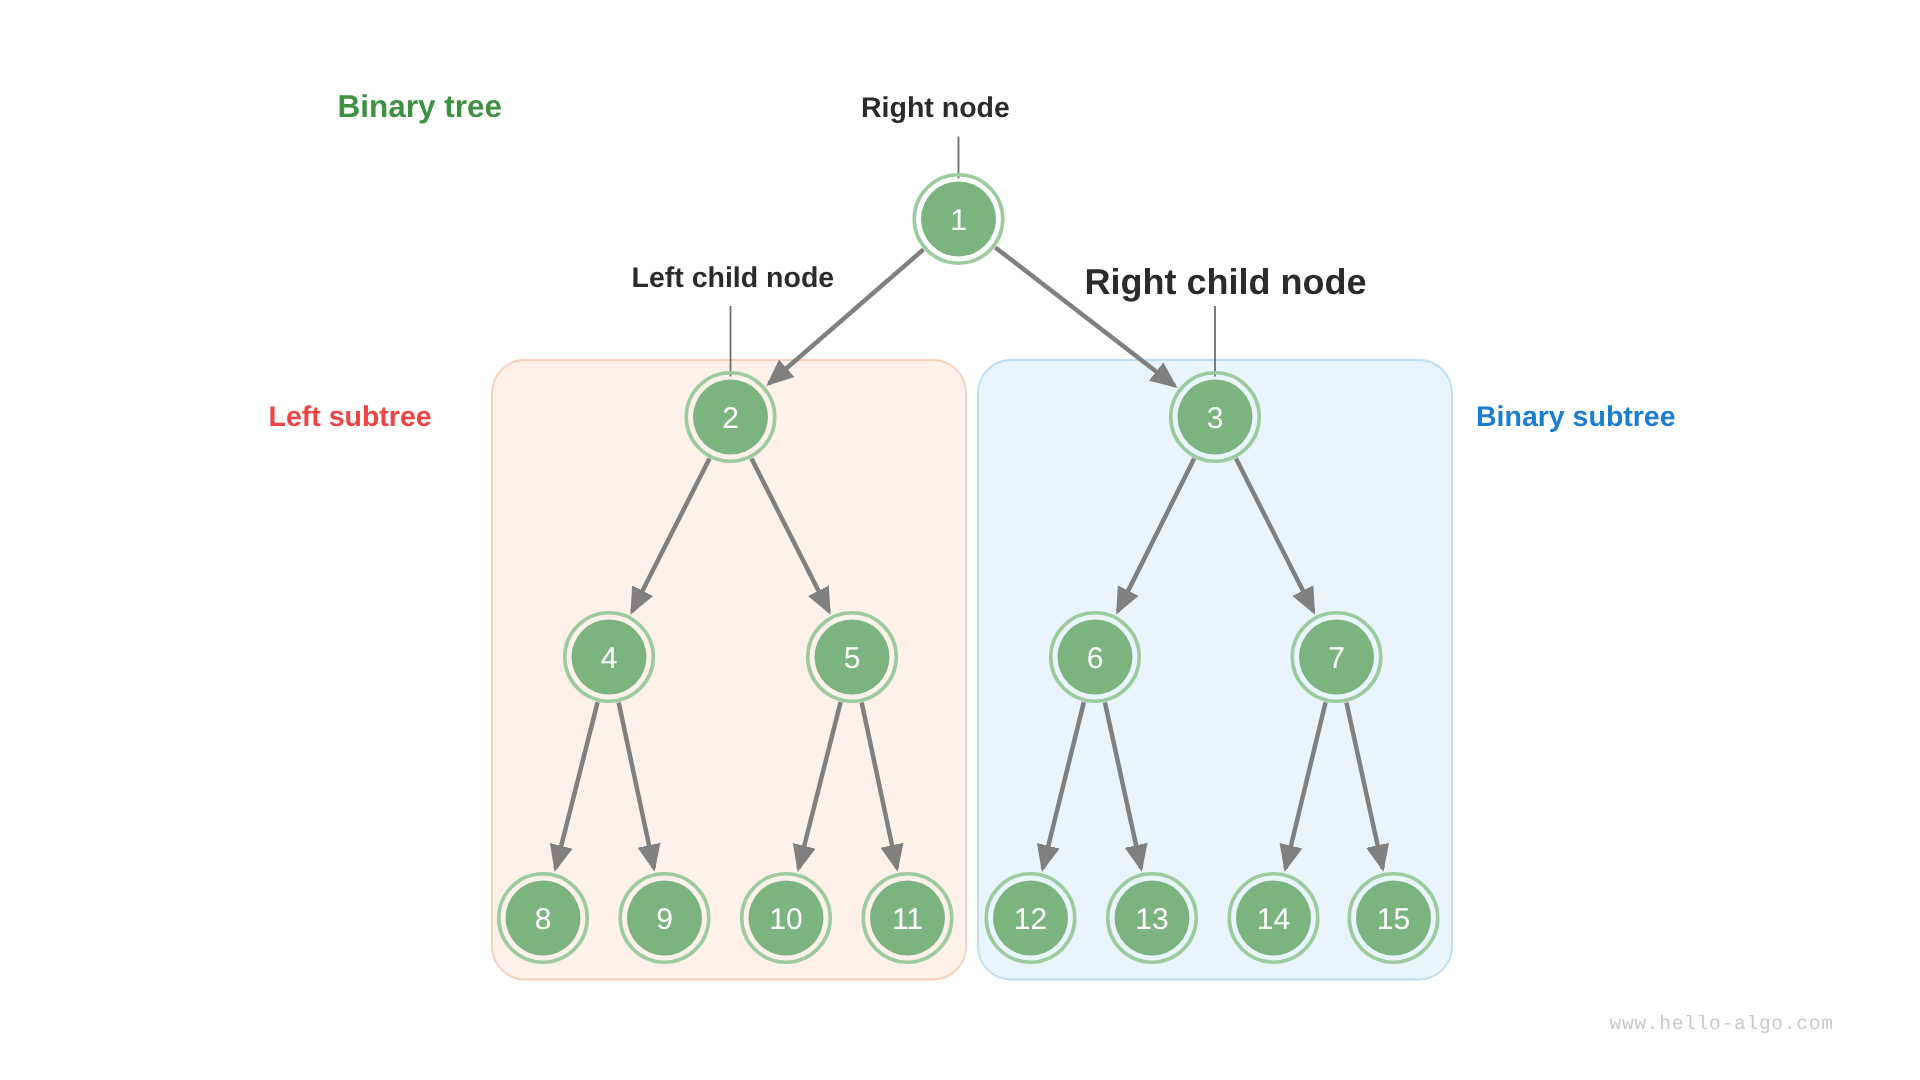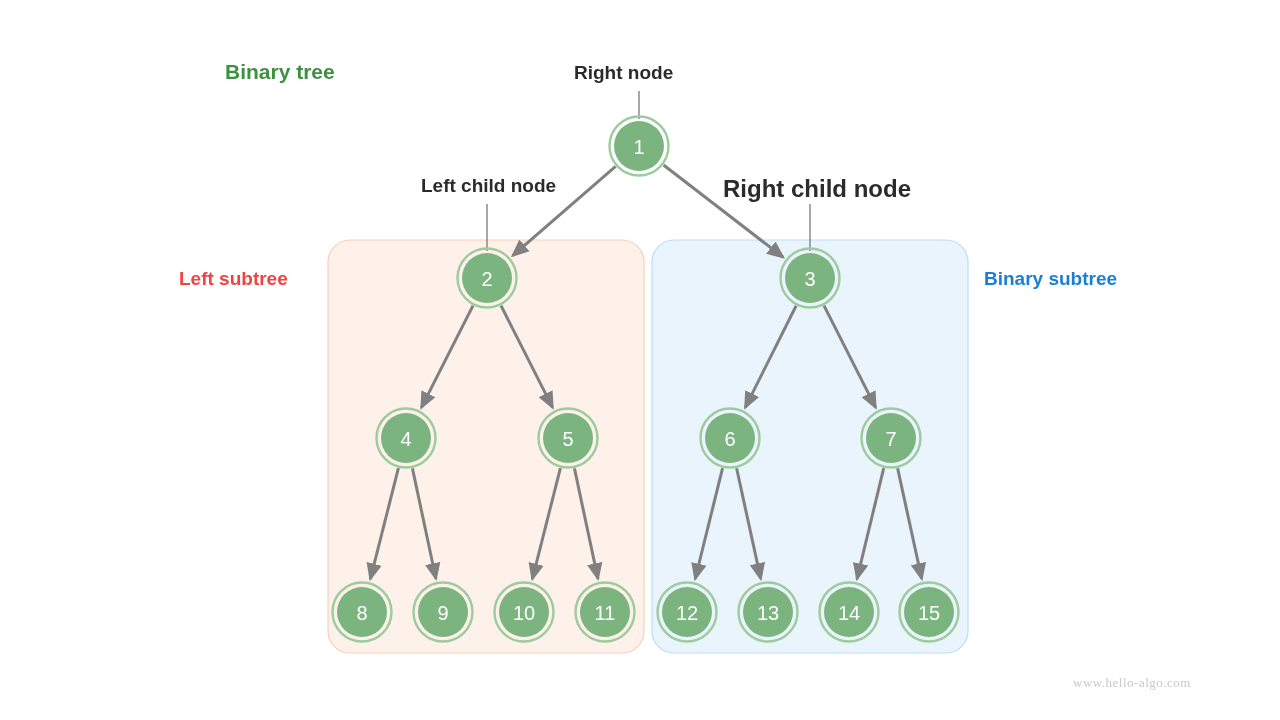--- a/index.html
+++ b/index.html
@@ -63,21 +63,21 @@
   #label-right-child-node {
     font-size: 24px;
     color: #2b2b2b;
     left: 723px;
     top: 175px;
   }
   #watermark {
     position: absolute;
     left: 1073px;
     top: 675px;
-    font-family: Liberation Serif, serif;
+    font-family: Liberation Mono, monospace;
     font-size: 13px;
     color: #c9c9c9;
     letter-spacing: 0.5px;
   }
   .node-num {
     font-family: "Liberation Sans", sans-serif;
     fill: #ffffff;
     text-anchor: middle;
     dominant-baseline: central;
   }

